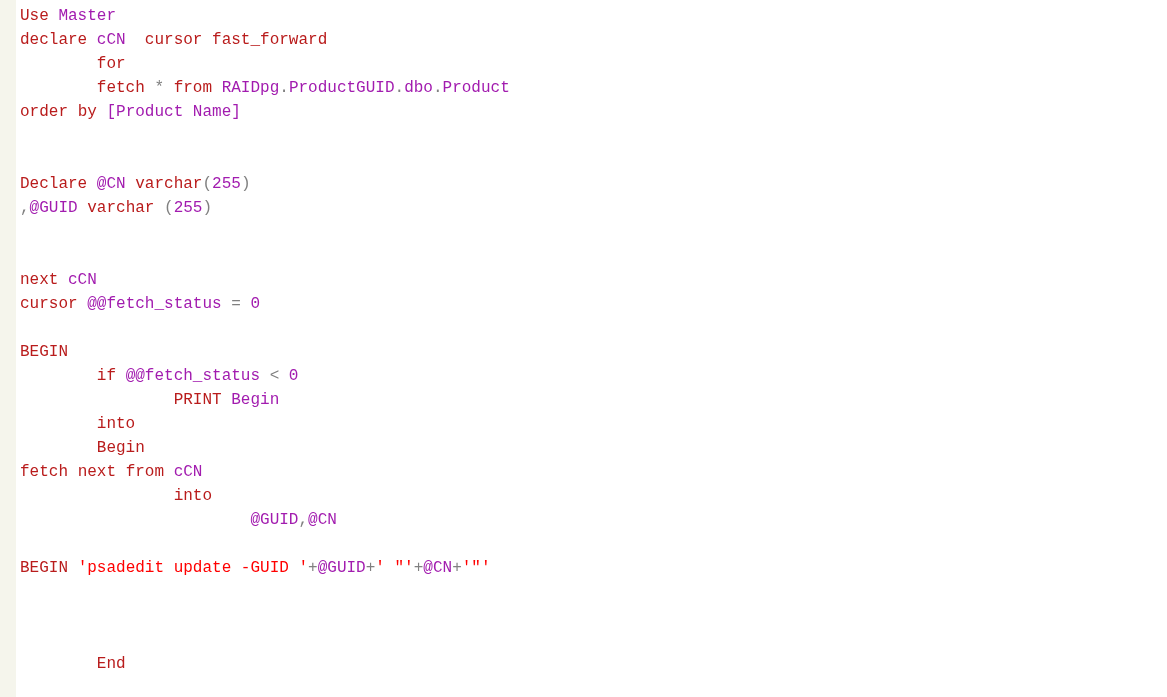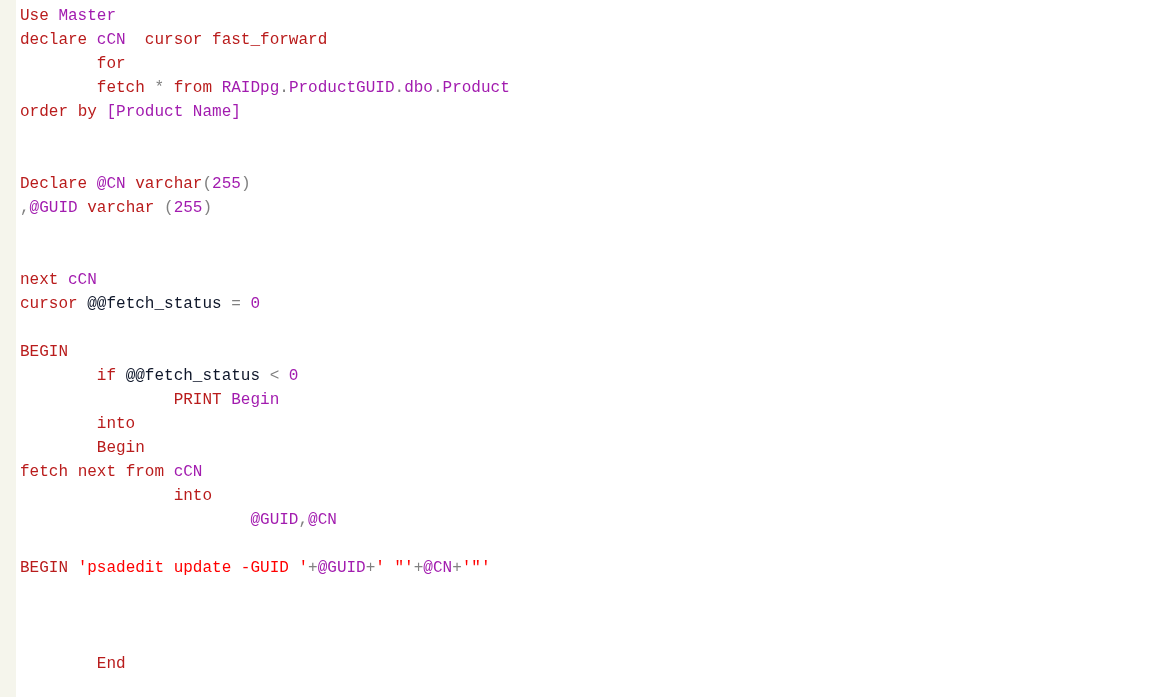--- a/index.html
+++ b/index.html
@@ -22,21 +22,21 @@
       bottom: 0;
       width: 16px;
       background: #f5f5ec;
     }
     .code {
       white-space: pre;
       position: relative;
       z-index: 1;
     }
     .kw { color: #b91c1c; }
-    .sys { color: #0f172a; }
+    .sys { color: #a21caf; }
     .op { color: #808080; }
     .str { color: #ff0000; }
     .id { color: #a21caf; }
   </style>
 </head>
 <body>
 
 <div class="gutter"></div>
 
 <div class="code" id="code-container"><span class="kw">Use</span><span class="id"> Master</span>

